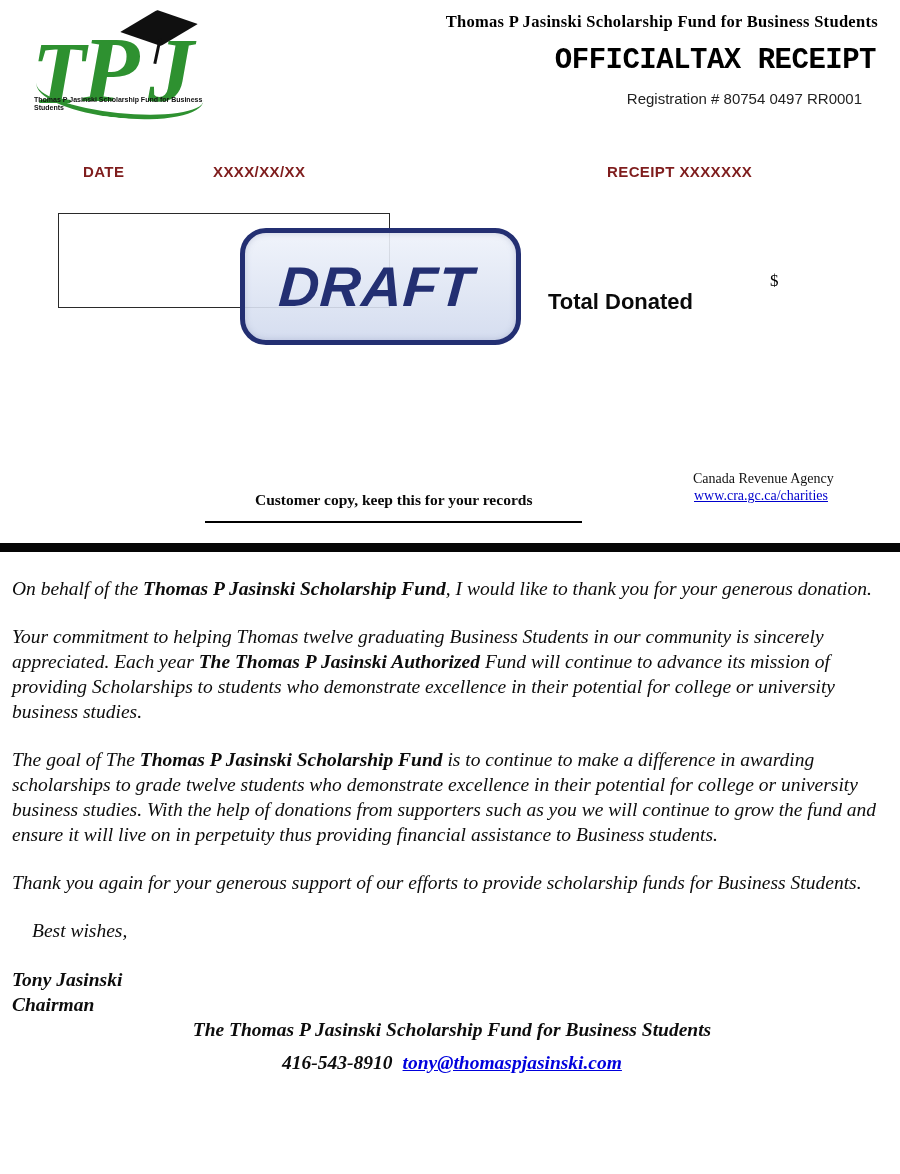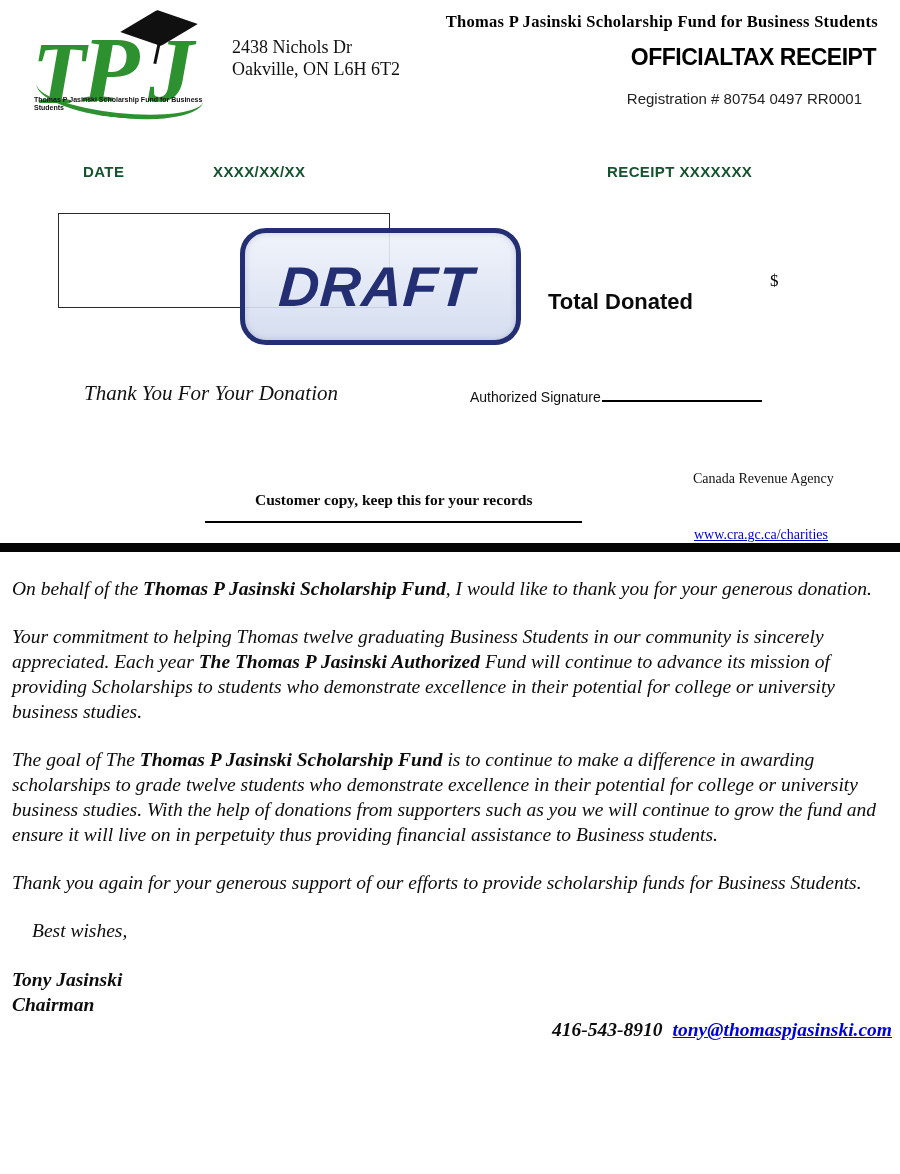--- a/index.html
+++ b/index.html
@@ -26,28 +26,28 @@
   .logo-swash { position:absolute; left:6px; top:58px; width:168px; height:52px;
     border-bottom:5px solid #2e9130; border-radius:50%; transform:rotate(6deg); }
   .logo-caption { position:absolute; left:4px; top:88px; width:170px;
     font-family:"Liberation Sans", sans-serif; font-size:7px; font-weight:bold;
     color:#111; letter-spacing:0; line-height:1.1; }
 
   
   .address { left:232px; top:36px; font-size:18px; line-height:22px; color:#111; }
   .org-title { right:22px; top:12px; font-size:16.5px; font-weight:bold;
     text-align:right; letter-spacing:0.3px; }
-  .receipt-title { right:24px; top:44px; font-family:Liberation Sans, sans-serif;
-    font-size:23px; font-weight:bold; letter-spacing:-0.5px; text-align:right; }
+  .receipt-title { right:24px; top:44px; font-family:Liberation Mono, monospace;
+    font-size:29px; font-weight:bold; letter-spacing:-0.5px; text-align:right; }
   .registration { right:38px; top:90px; font-family:"Liberation Sans", sans-serif;
     font-size:15px; color:#222; text-align:right; }
 
   
   .lbl { font-family:"Liberation Sans", sans-serif; font-weight:bold;
-    font-size:15px; letter-spacing:0.4px; color:#14532d; }
+    font-size:15px; letter-spacing:0.4px; color:#7f1d1d; }
   .date-label   { left:83px;  top:163px; }
   .date-value   { left:185px; top:163px;margin-left:28px; }
   .receipt-no   { left:607px; top:163px; }
 
   .amount-box { left:58px; top:213px; width:332px; height:95px;
     border:1px solid #2a2a2a; background:#fff; }
 
   .draft-stamp { left:240px; top:228px; width:281px; height:117px;
     border:5px solid #232f72; border-radius:26px;
     background:linear-gradient(180deg, rgba(238,242,250,0.90), rgba(209,218,238,0.90));
@@ -65,77 +65,69 @@
   .auth-sig { left:470px; top:388px; font-family:"Liberation Sans", sans-serif;
     font-size:14px; color:#111; }
   .auth-sig-line { display:inline-block; width:160px; border-bottom:2px solid #000;
     height:14px; margin-left:1px; }
 
   .customer-copy { left:255px; top:491px; font-size:15.5px; font-weight:bold; color:#0a0a0a; }
   .customer-copy-line { left:205px; top:521px; width:377px; height:2px; background:#000; }
 
   .cra-name { left:693px; top:471px; font-size:14px; color:#111; }
   .cra-link { left:694px; top:488px; font-size:14px; color:#0000cc;
-    text-decoration:underline; cursor:pointer;margin-top:39px; }
+    text-decoration:underline; cursor:pointer; }
 
   .divider-bar { left:0px; top:543px; width:900px; height:9px; background:#050505; }
 
   
   .letter { position:absolute; left:12px; top:576px; width:880px;
     font-style:italic; font-size:19.5px; line-height:25px; color:#0c0c0c; }
   .letter p { margin:0 0 23px 0; }
   .letter .b { font-weight:bold; }
   .closing { margin-top:1px;margin-left:20px; }
   .sig-block { margin-top:24px; font-weight:bold; line-height:25px; }
   .footer-org { margin-top:0px; text-align:center; font-weight:bold; font-size:19.5px; }
-  .footer-contact { text-align:right; font-weight:bold; font-size:19.5px; margin-top:0px; }
+  .footer-contact { text-align:center; font-weight:bold; font-size:19.5px; margin-top:8px; }
   .footer-email { color:#0000dd; text-decoration:underline; cursor:pointer; margin-left:10px; }
 </style>
 </head>
 <body>
 
 <div class="page">
 
   <div class="abs logo">
     <span class="logo-letter logo-t1">T</span>
     <span class="logo-letter logo-t2">P</span>
     <span class="logo-letter logo-j">J</span>
     <div class="cap-board"></div>
     <div class="cap-tassel"></div>
     <div class="logo-swash"></div>
     <div class="logo-caption">Thomas P Jasinski Scholarship Fund for Business Students</div>
   </div>
 
-  <div class="abs address">
-    <div>2438 Nichols Dr</div>
-    <div>Oakville, ON L6H 6T2</div>
-  </div>
 
   <div class="abs org-title">Thomas P Jasinski Scholarship Fund for Business Students</div>
   <div class="abs receipt-title">OFFICIALTAX RECEIPT</div>
   <div class="abs registration">Registration # 80754 0497 RR0001</div>
 
   <div class="abs lbl date-label">DATE</div>
   <div class="abs lbl date-value">XXXX/XX/XX</div>
   <div class="abs lbl receipt-no">RECEIPT XXXXXXX</div>
 
   <div class="abs amount-box"></div>
 
   <div class="abs draft-stamp">
     <span class="draft-text">DRAFT</span>
   </div>
 
   <div class="abs total-label">Total Donated</div>
   <div class="abs currency">$</div>
 
-  <div class="abs thank-you">Thank You For Your Donation</div>
 
-  <div class="abs auth-sig">
-    <span>Authorized Signature</span><span class="auth-sig-line"></span>
-  </div>
 
   <div class="abs customer-copy">Customer copy, keep this for your records</div>
   <div class="abs customer-copy-line"></div>
 
   <div class="abs cra-name">Canada Revenue Agency</div>
   <a class="abs cra-link">www.cra.gc.ca/charities</a>
 
   <div class="abs divider-bar"></div>
 
   <div class="letter">
@@ -144,18 +136,19 @@
     <p><span>The goal of The </span><span class="b">Thomas P Jasinski Scholarship Fund</span><span> is to continue to make a difference in awarding scholarships to grade twelve students who demonstrate excellence in their potential for college or university business studies. With the help of donations from supporters such as you we will continue to grow the fund and ensure it will live on in perpetuity thus providing financial assistance to Business students.</span></p>
     <p><span>Thank you again for your generous support of our efforts to provide scholarship funds for Business Students.</span></p>
 
     <div class="closing">Best wishes,</div>
 
     <div class="sig-block">
       <div>Tony Jasinski</div>
       <div>Chairman</div>
     </div>
 
+    <div class="footer-org">The Thomas P Jasinski Scholarship Fund for Business Students</div>
     <div class="footer-contact">
       <span>416-543-8910</span><a class="footer-email">tony@thomaspjasinski.com</a>
     </div>
   </div>
 
 </div>
 
 </body></html>

